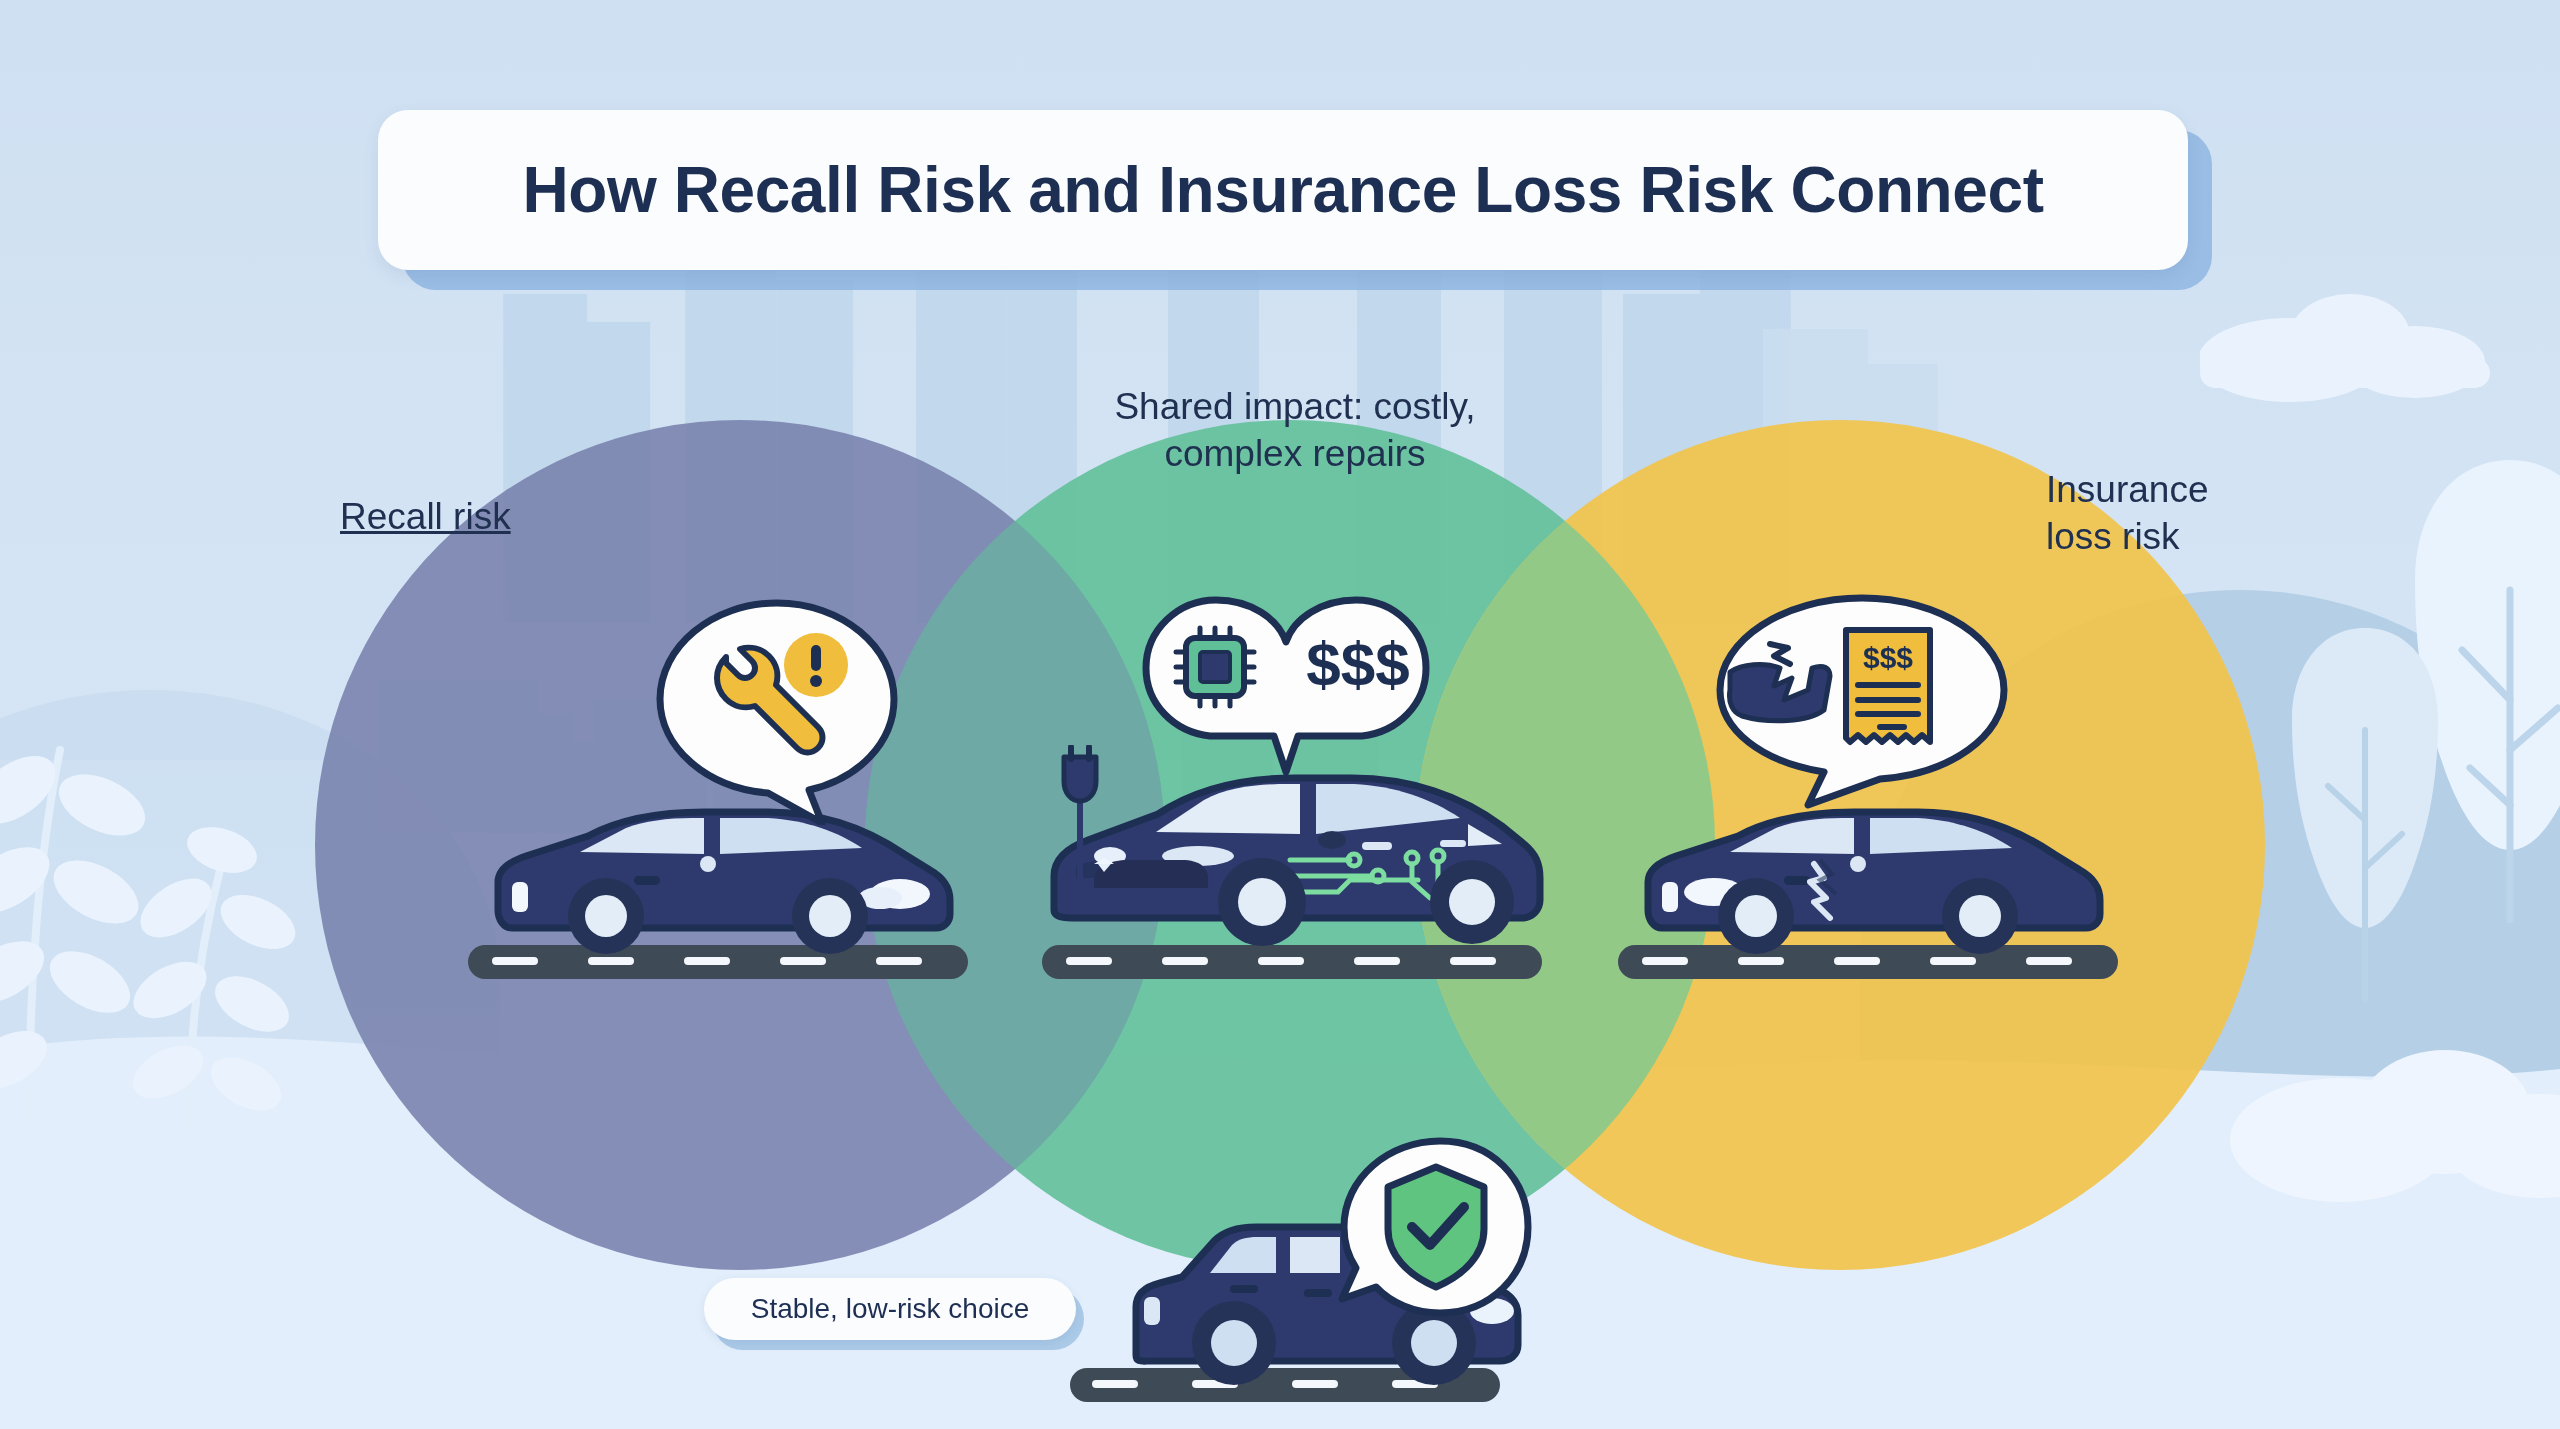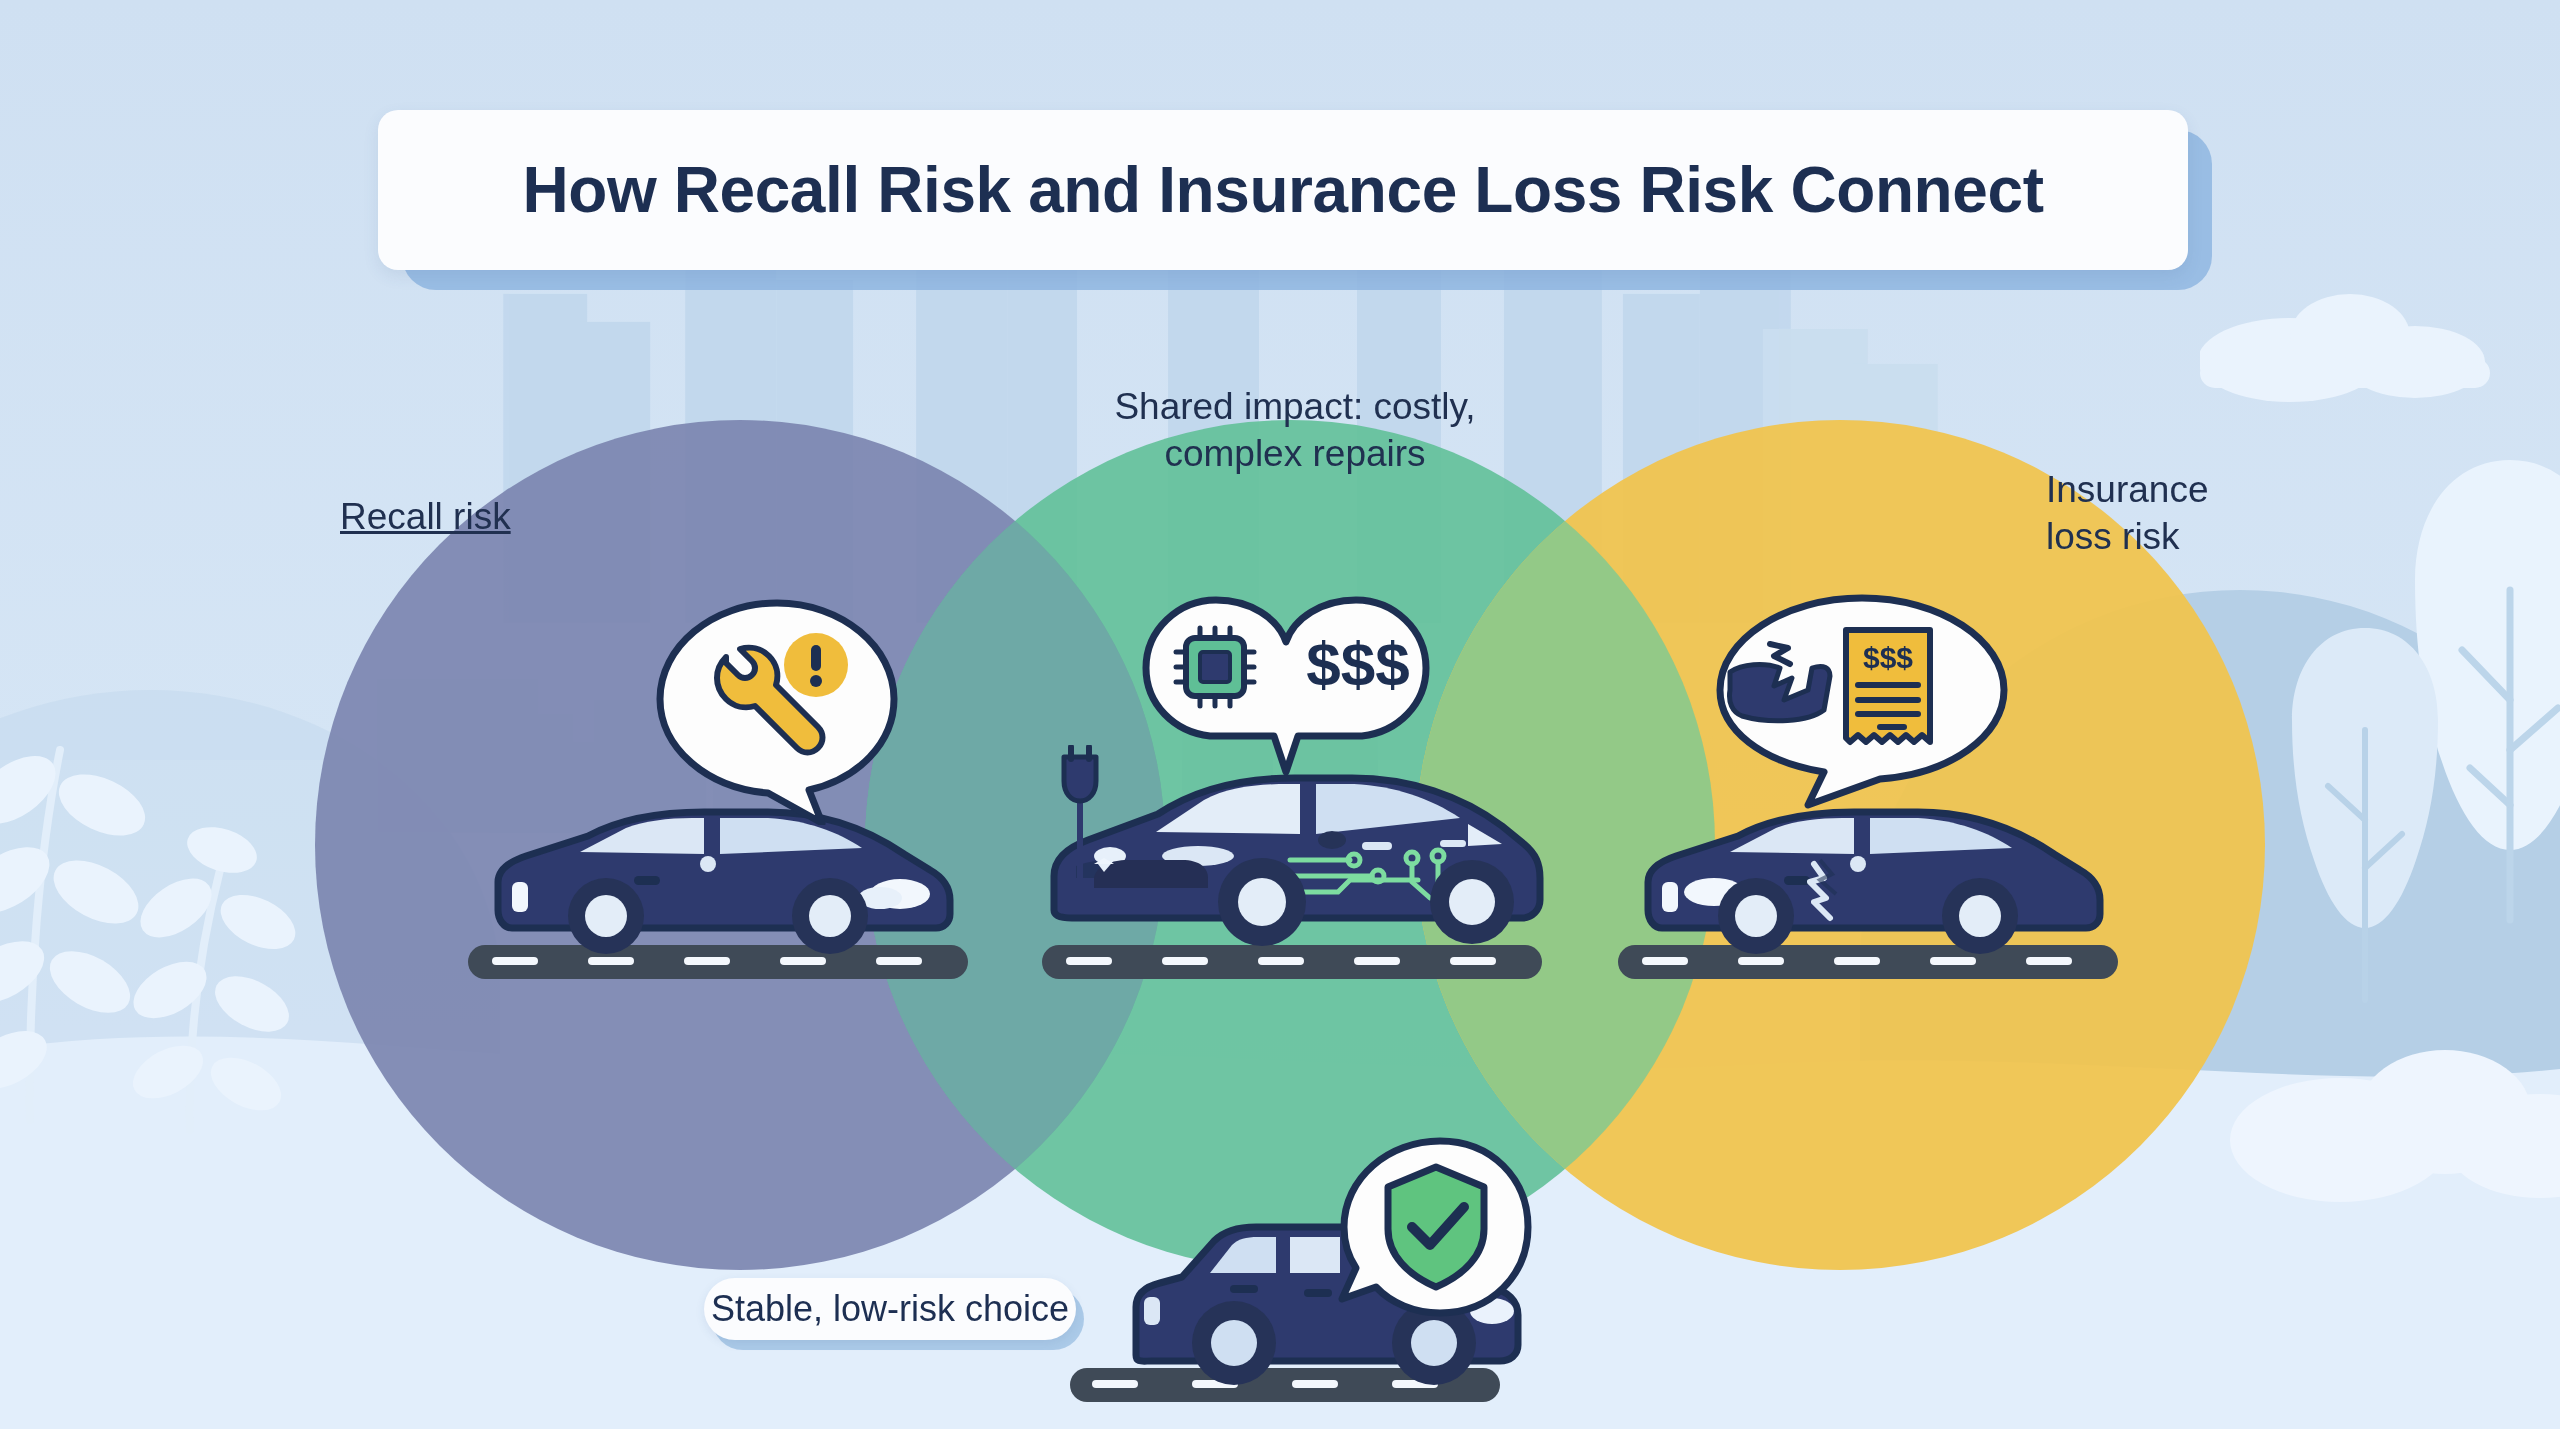--- a/index.html
+++ b/index.html
@@ -43,21 +43,21 @@
     width: 1810px; height: 160px;
     background: #8fb6e0;
     border-radius: 34px;
     opacity: .85;
   }
   .title-card {
     position: absolute;
     left: 378px; top: 110px;
     width: 1810px; height: 160px;
     background: #fbfcfe;
-    border-radius: 20px;
+    border-radius: 30px;
     display: flex; align-items: center; justify-content: center;
     box-shadow: 0 6px 16px rgba(60,90,140,.10);
     text-align: center;
   }
   .title-text {
     font-size: 64px;
     font-weight: 700;
     color: #1d2f52;
     letter-spacing: -0.4px;
     white-space: nowrap;
@@ -99,21 +99,21 @@
   }
   .pill {
     position: absolute;
     left: 704px; top: 1278px;
     width: 372px; height: 62px;
     background: #fbfcfe;
     border-radius: 31px;
     display: flex; align-items: center; justify-content: center;
     box-shadow: 0 3px 10px rgba(60,90,140,.10);
   }
-  .pill-text { font-size: 36px; color: #1d2f52; white-space: nowrap; }
+  .pill-text { font-size: 28px; color: #1d2f52; white-space: nowrap; }
 
   
   .bubble-svg { position: absolute; }
 </style>
 </head>
 <body>
 
 <div id="stage">
 
   <div class="decor sky-band"></div>

